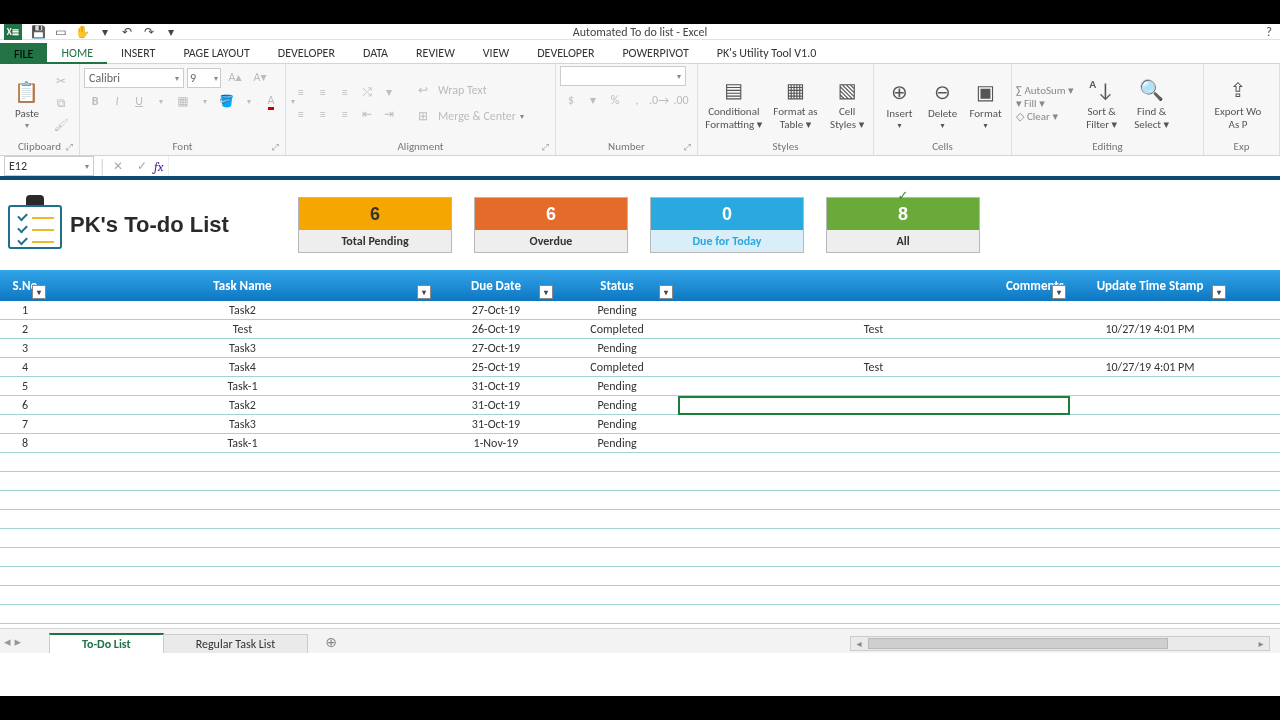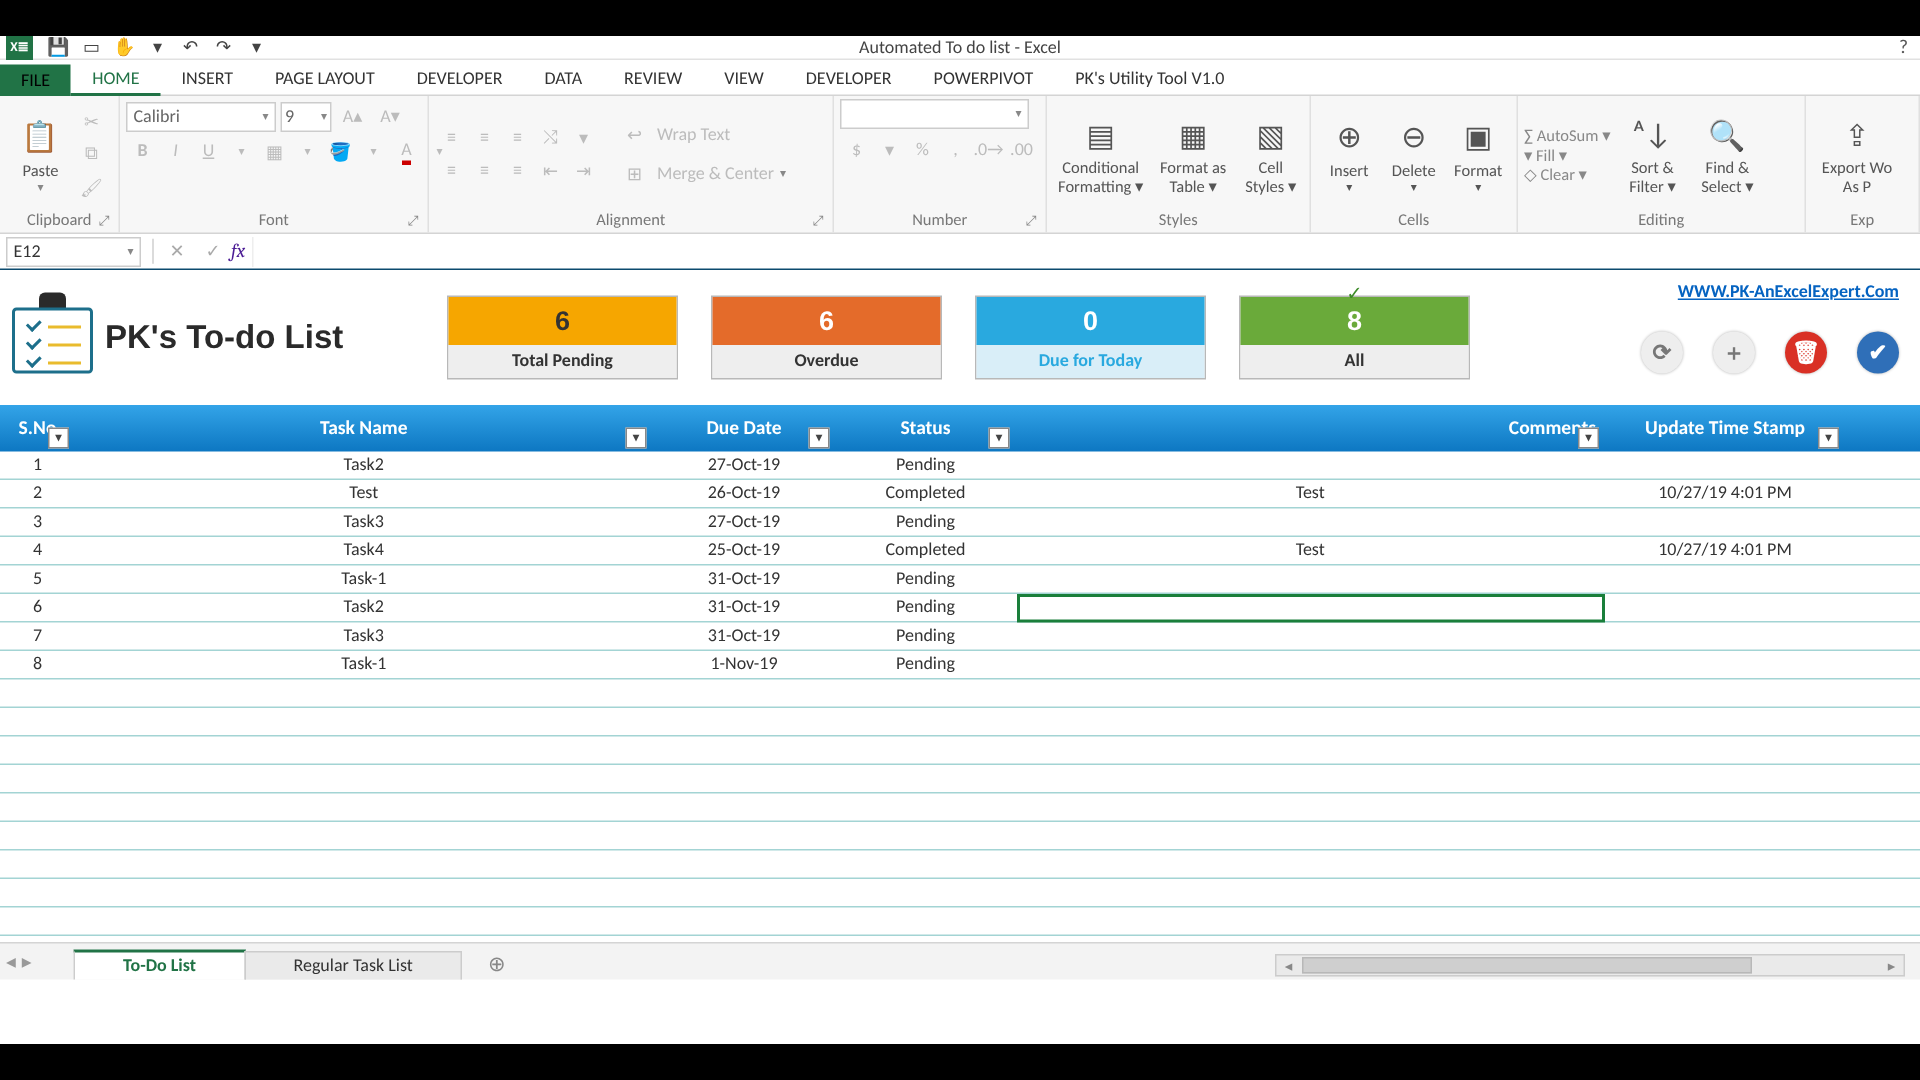--- a/index.html
+++ b/index.html
@@ -27,21 +27,21 @@
 .group-title { text-align: center; font-size: 11px; color: #777; padding-bottom: 2px; position: relative; }
 .group-title .dlauncher { position: absolute; right: 2px; bottom: 2px; font-size: 9px; color: #888; }
 .big-btn { display: flex; flex-direction: column; align-items: center; width: 46px; font-size: 11px; color: #555; }
 .big-btn .ico { width: 30px; height: 30px; display: flex; align-items: center; justify-content: center; font-size: 20px; }
 .mini { width: 20px; height: 20px; display: inline-flex; align-items: center; justify-content: center; margin: 1px; font-size: 12px; color: #bcbcbc; border: 1px solid transparent; }
 .font-select { width: 100px; height: 20px; font-size: 12px; border: 1px solid #ccc; background: #fff; color: #666; padding: 0 4px; display: flex; align-items: center; justify-content: space-between; }
 .size-select { width: 34px; height: 20px; font-size: 12px; border: 1px solid #ccc; background: #fff; color: #666; padding: 0 2px; display: flex; align-items: center; justify-content: space-between; }
 .drop-arrow { font-size: 8px; color: #888; }
 
 
-.fbar { height: 24px; border-bottom: 1px solid #0c4a6e; display: flex; align-items: center; background: #fff; }
+.fbar { height: 24px; border-bottom: 4px solid #0c4a6e; display: flex; align-items: center; background: #fff; }
 .name-box { width: 90px; height: 20px; border: 1px solid #ccc; margin: 0 4px; font-size: 12px; padding: 0 4px; display: flex; align-items: center; justify-content: space-between; color: #333; }
 .fbtn { width: 24px; height: 20px; display: inline-flex; align-items: center; justify-content: center; color: #aaa; font-size: 12px; }
 .fx { font-style: italic; font-family: Cambria, serif; color: #4c1d95; font-size: 13px; margin-right: 4px; }
 
 
 .sheet { height: 448px; position: relative; background: #fff; }
 .dash { display: flex; align-items: center; height: 90px; padding: 0 8px; position: relative; }
 .logo-todo { display: flex; align-items: center; gap: 8px; width: 290px; }
 .logo-ico { width: 54px; height: 48px; position: relative; }
 .logo-ico .clip { position: absolute; top: -6px; left: 18px; width: 18px; height: 14px; background: #2a2a2a; border-radius: 4px 4px 2px 2px; }
@@ -351,29 +351,20 @@
       <div class="card today">
         <div class="num">0</div>
         <div class="lbl">Due for Today</div>
       </div>
       <div class="card all">
         <span class="tick">✓</span>
         <div class="num">8</div>
         <div class="lbl">All</div>
       </div>
 
-      <div class="right-stack">
-        <a class="link">WWW.PK-AnExcelExpert.Com</a>
-        <div class="circ-row">
-          <div class="circ">⟳</div>
-          <div class="circ">＋</div>
-          <div class="circ red">🗑</div>
-          <div class="circ blue">✔</div>
-        </div>
-      </div>
     </div>
 
     <div class="tbl-head">
       <div class="th c-sno"><span>S.No</span><span class="filt">▾</span></div>
       <div class="th c-task"><span>Task Name</span><span class="filt">▾</span></div>
       <div class="th c-due"><span>Due Date</span><span class="filt">▾</span></div>
       <div class="th c-stat"><span>Status</span><span class="filt">▾</span></div>
       <div class="th c-comm"><span>Comments</span><span class="filt">▾</span></div>
       <div class="th c-ts"><span>Update Time Stamp</span><span class="filt">▾</span></div>
     </div>

